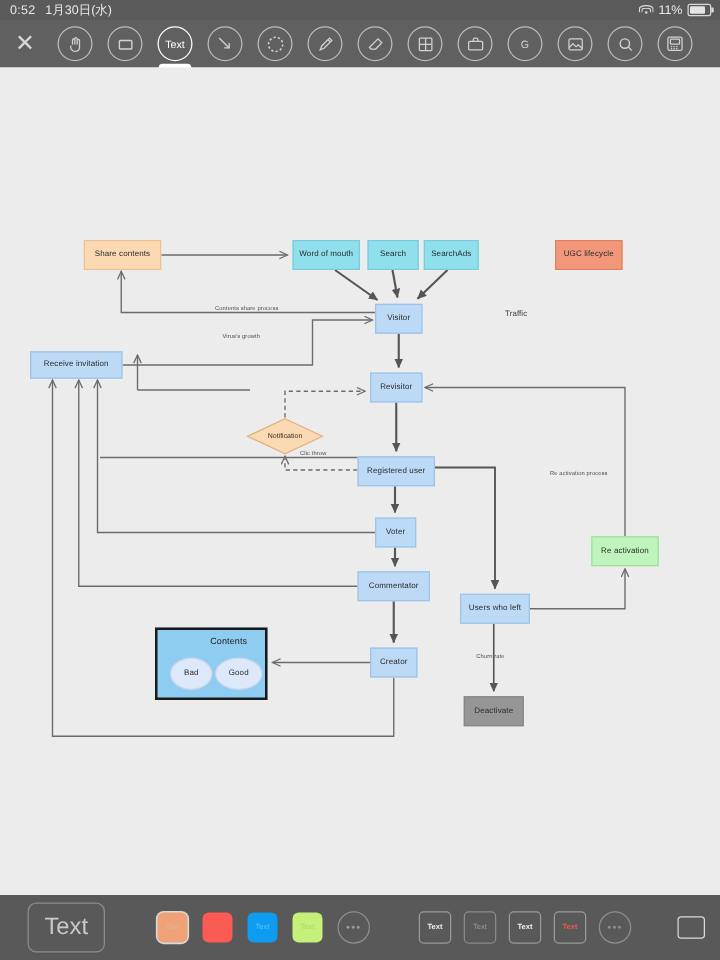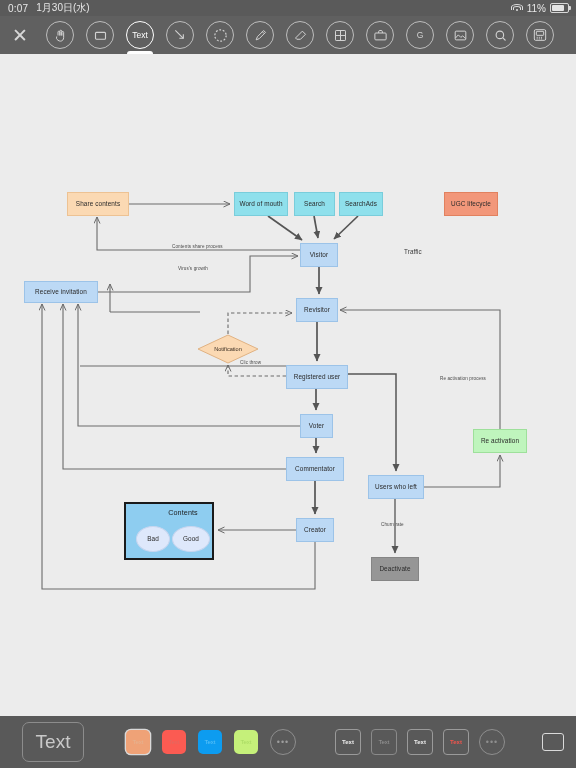--- a/index.html
+++ b/index.html
@@ -65,21 +65,21 @@
        font-size:6px;margin:0 5px;color:#ededed;}
   .tsw.more{border-radius:50%;border-color:#8e8e8e;color:#8e8e8e;font-size:9px;letter-spacing:1px;}
   .shape{width:20px;height:16px;border:1.6px solid #dadada;border-radius:3px;margin:0 12px;}
 </style>
 </head>
 <body>
 
 <div class="app">
 
   <div class="statusbar">
-    <span class="sb-time">0:07</span>
+    <span class="sb-time">0:52</span>
     <span class="sb-date">1月30日(水)</span>
     <span class="sb-right">
       <span class="wifi">
           <i></i>
           <i></i>
           <i></i>
         </span>
       <span>11%</span>
       <span class="batt">
           <b></b>

